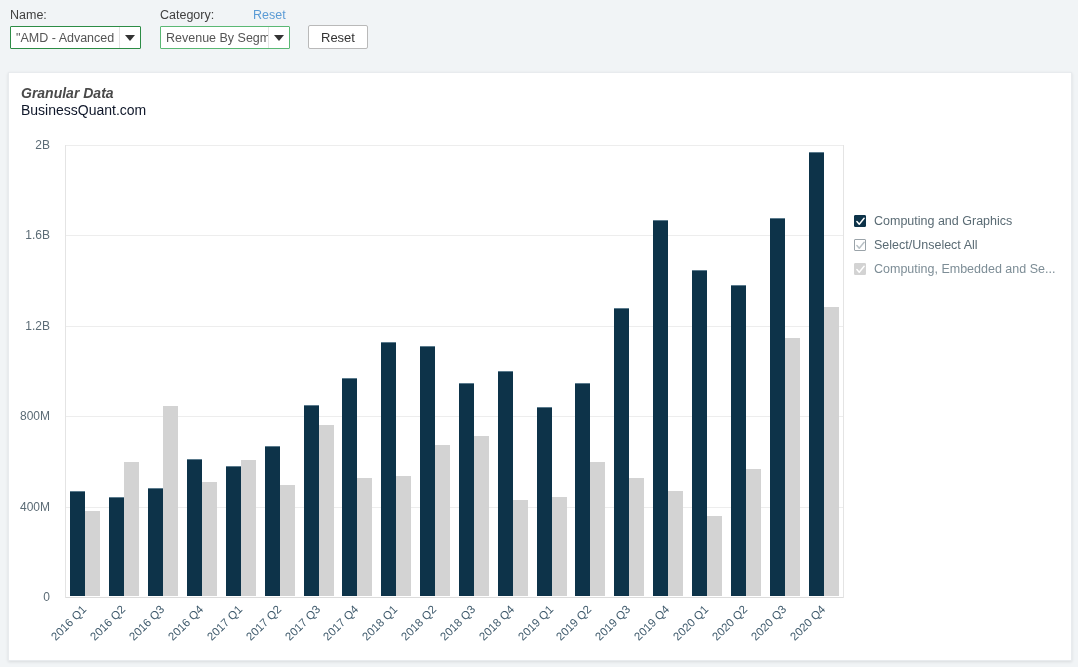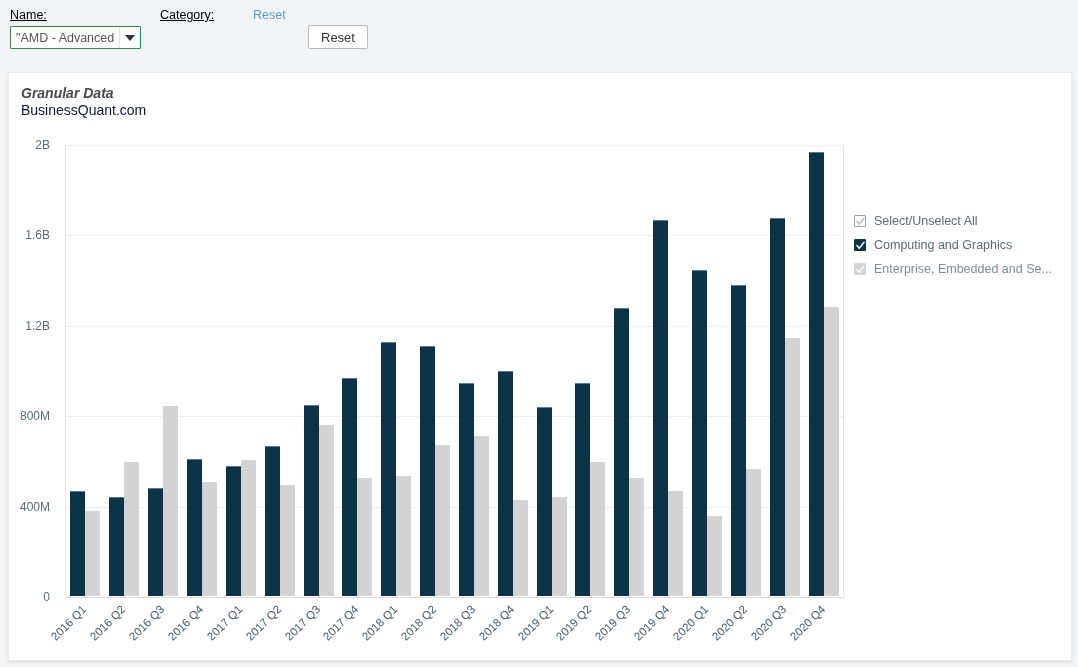--- a/index.html
+++ b/index.html
@@ -8,21 +8,21 @@
     background:#f1f4f6;
     font-family:"Liberation Sans", sans-serif;
     -webkit-font-smoothing:antialiased;
   }
   .app{position:relative;width:1078px;height:667px;}
 
   
   .controls{position:absolute;left:0;top:0;width:1078px;height:60px;}
   .ctl{position:absolute;}
   .ctl-label{
-    font-size:12.5px;color:#000000;line-height:14px;white-space:nowrap;text-decoration:underline;
+    font-size:12.5px;color:#404040;line-height:14px;white-space:nowrap;
   }
   .reset-link{
     font-size:12.5px;color:#5b9bd5;line-height:14px;cursor:pointer;white-space:nowrap;
   }
   .dropdown{
     box-sizing:border-box;height:23px;border:1px solid #2c8c45;background:#fff;
     display:flex;align-items:center;border-radius:1px;
   }
   .dropdown.thin{border-color:#5ab874;}
   .dd-text{
@@ -119,20 +119,26 @@
       <span class="dd-arrow">
           <i class="caret"></i>
         </span>
     </div>
 
     <div class="ctl" style="left:160px;top:8px;text-align:right;">
       <div class="ctl-label">Category:</div>
     </div>
     <div class="ctl" style="left:253px;top:8px;">
       <div class="reset-link">Reset</div>
+    </div>
+    <div class="ctl dropdown thin" style="left:160px;top:26px;width:130px;">
+      <span class="dd-text">Revenue By Segm</span>
+      <span class="dd-arrow">
+          <i class="caret"></i>
+        </span>
     </div>
 
     <div class="ctl reset-btn" style="left:308px;top:25px;">Reset</div>
   </div>
 
 
   <div class="panel">
 
     <div class="panel-title">
       <div class="pt-1">Granular Data</div>
@@ -259,38 +265,38 @@
           <div class="xtick" style="left: 556.175px; width: 52px;">2019 Q4</div>
           <div class="xtick" style="left: 595.025px; width: 52px;">2020 Q1</div>
           <div class="xtick" style="left: 633.875px; width: 52px;">2020 Q2</div>
           <div class="xtick" style="left: 672.725px; width: 52px;">2020 Q3</div>
           <div class="xtick" style="left: 711.575px; width: 52px;">2020 Q4</div>
         </div>
     </div>
 
     <div class="legend" id="legend">
         <div class="leg-row">
+          <span class="cb" style="background: rgb(13, 51, 73); border-color: rgb(13, 51, 73);">
+            <svg width="9" height="9" viewBox="0 0 10 10">
+              <path d="M1 5 L3.6 8 L9 1.4" stroke="#ffffff" stroke-width="1.6" fill="none" stroke-linecap="round" stroke-linejoin="round"></path>
+            </svg>
+          </span>
+          <span class="leg-label">Computing and Graphics</span>
+        </div>
+        <div class="leg-row">
           <span class="cb" style="background: rgb(255, 255, 255); border-color: rgb(154, 163, 169);">
             <svg width="9" height="9" viewBox="0 0 10 10">
               <path d="M1 5 L3.6 8 L9 1.4" stroke="#b8c0c5" stroke-width="1.6" fill="none" stroke-linecap="round" stroke-linejoin="round"></path>
             </svg>
           </span>
           <span class="leg-label">Select/Unselect All</span>
         </div>
         <div class="leg-row">
-          <span class="cb" style="background: rgb(13, 51, 73); border-color: rgb(13, 51, 73);">
-            <svg width="9" height="9" viewBox="0 0 10 10">
-              <path d="M1 5 L3.6 8 L9 1.4" stroke="#ffffff" stroke-width="1.6" fill="none" stroke-linecap="round" stroke-linejoin="round"></path>
-            </svg>
-          </span>
-          <span class="leg-label">Computing and Graphics</span>
-        </div>
-        <div class="leg-row">
           <span class="cb" style="background: rgb(211, 211, 211); border-color: rgb(211, 211, 211);">
             <svg width="9" height="9" viewBox="0 0 10 10">
               <path d="M1 5 L3.6 8 L9 1.4" stroke="#ffffff" stroke-width="1.6" fill="none" stroke-linecap="round" stroke-linejoin="round"></path>
             </svg>
           </span>
-          <span class="leg-label" style="color: rgb(125, 141, 150);">Enterprise, Embedded and Se...</span>
+          <span class="leg-label" style="color: rgb(125, 141, 150);">Computing, Embedded and Se...</span>
         </div>
       </div>
   </div>
 </div>
 
 </body></html>

